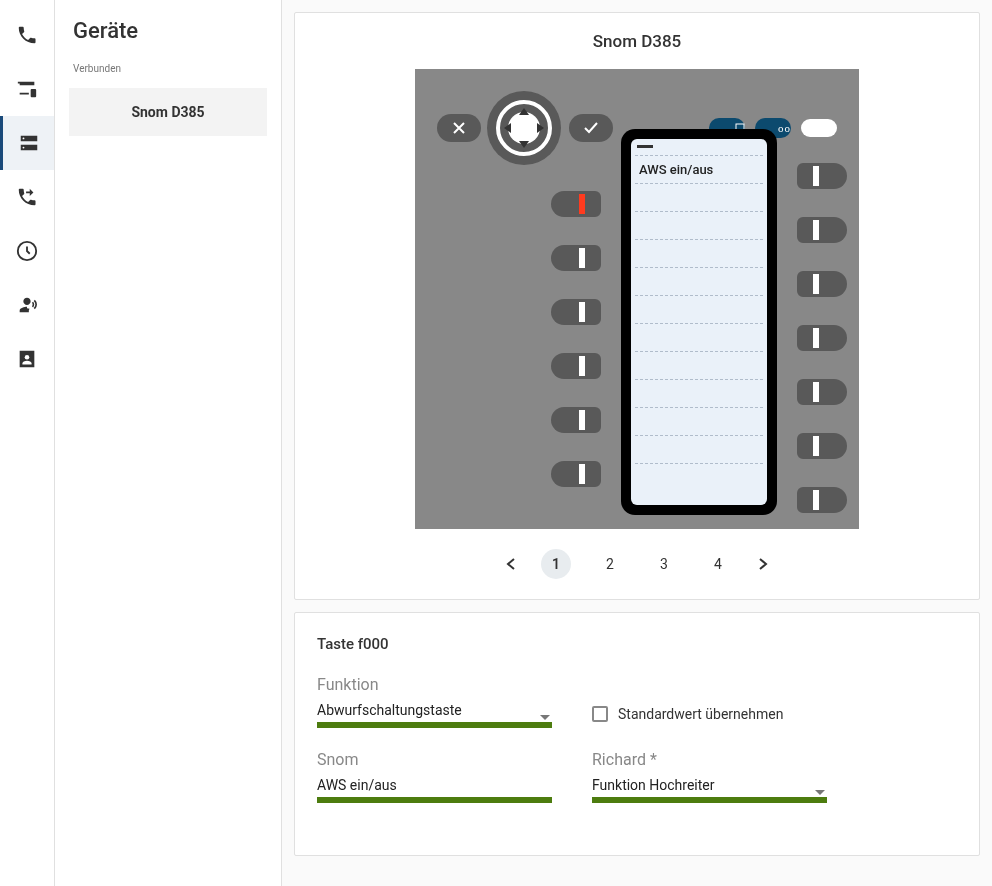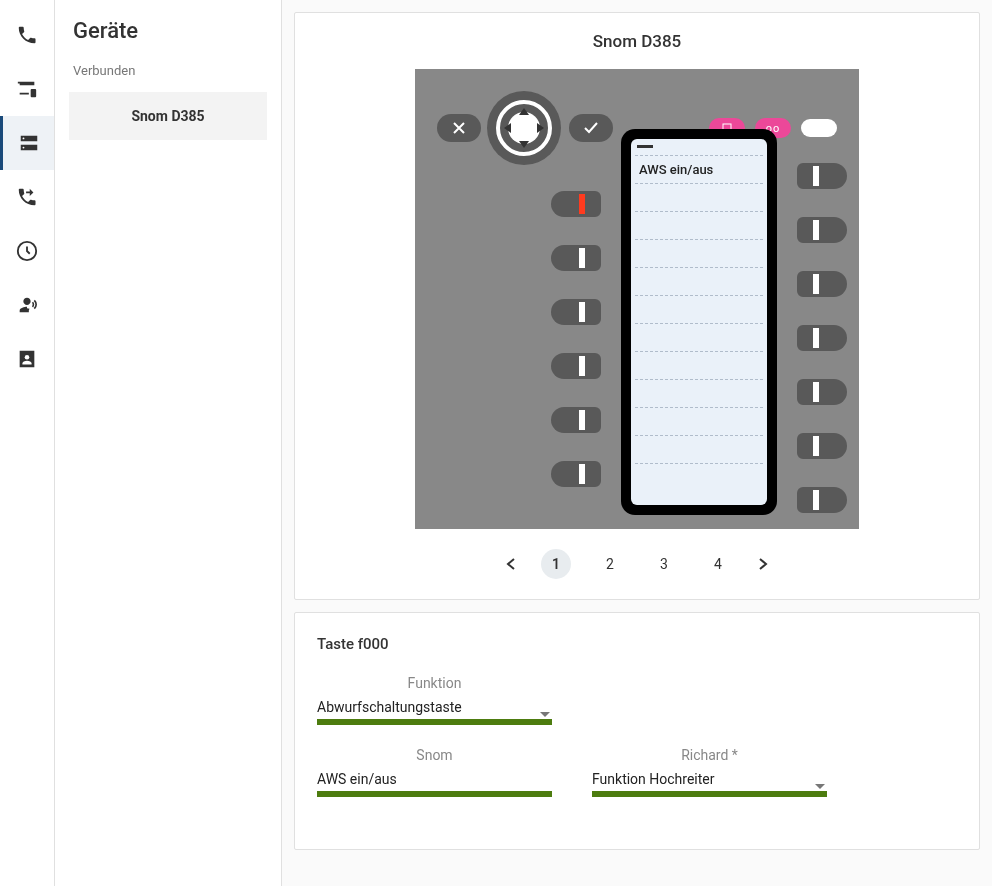--- a/index.html
+++ b/index.html
@@ -8,21 +8,21 @@
 
 
 .icon-sidebar { width: 54px; background: #fff; display: flex; flex-direction: column; align-items: center; padding-top: 8px; }
 .icon-item { width: 54px; height: 54px; display: flex; align-items: center; justify-content: center; cursor: pointer; }
 .icon-item.active { background: #eef2f6; border-left: 3px solid #1a4a7a; }
 .icon-item svg { width: 22px; height: 22px; fill: #333; }
 
 
 .devices-panel { width: 228px; border-left: 1px solid #e0e0e0; border-right: 1px solid #e0e0e0; background: #fff; display: flex; flex-direction: column; }
 .devices-header { padding: 18px 18px 12px 18px; font-size: 22px; font-weight: 500; }
-.devices-section-label { padding: 8px 18px; font-size: 13px; color: #777; }
+.devices-section-label { padding: 8px 18px; font-size: 10px; color: #777; }
 .device-entry { margin: 6px 14px; padding: 16px; text-align: center; font-size: 14px; font-weight: 700; background: #f3f3f3; cursor: pointer; }
 
 
 .main { flex: 1; background: #fafafa; display: flex; flex-direction: column; padding: 0 12px 12px 12px; overflow: auto; }
 .main-title { padding: 18px 8px 14px 8px; font-size: 18px; font-weight: 500; background: #fff; margin: 0 -12px; }
 .main-title-inner { padding-left: 20px; }
 
 .card { background: #fff; border: 1px solid #e0e0e0; border-radius: 2px; margin-top: 12px; }
 .phone-card { padding: 18px 0 20px 0; text-align: center; }
 .phone-model { font-size: 17px; font-weight: 500; margin-bottom: 18px; }
@@ -36,21 +36,21 @@
 .dpad { width: 74px; height: 74px; border-radius: 50%; background: #595959; position: relative; margin-left: 6px; display: flex; align-items: center; justify-content: center; }
 .dpad-ring { width: 56px; height: 56px; border-radius: 50%; border: 4px solid #fff; display: flex; align-items: center; justify-content: center; position: relative; }
 .dpad-center { width: 32px; height: 32px; border-radius: 50%; background: #fff; }
 .dpad .arr { position: absolute; width: 0; height: 0; }
 .dpad .arr.up { top: 4px; left: 50%; transform: translateX(-50%); border-left: 5px solid transparent; border-right: 5px solid transparent; border-bottom: 7px solid #333; }
 .dpad .arr.down { bottom: 4px; left: 50%; transform: translateX(-50%); border-left: 5px solid transparent; border-right: 5px solid transparent; border-top: 7px solid #333; }
 .dpad .arr.left { left: 4px; top: 50%; transform: translateY(-50%); border-top: 5px solid transparent; border-bottom: 5px solid transparent; border-right: 7px solid #333; }
 .dpad .arr.right { right: 4px; top: 50%; transform: translateY(-50%); border-top: 5px solid transparent; border-bottom: 5px solid transparent; border-left: 7px solid #333; }
 
 .top-right { position: absolute; right: 0; display: flex; gap: 10px; align-items: center; }
-.small-pill { width: 36px; height: 20px; border-radius: 10px; background: #ec4899; display: flex; align-items: center; justify-content: center; }
+.small-pill { width: 36px; height: 20px; border-radius: 10px; background: #0c4a6e; display: flex; align-items: center; justify-content: flex-end; font-family: Liberation Serif, serif; }
 .small-pill span { color: #fff; font-size: 11px; letter-spacing: 1px; }
 .white-pill { width: 36px; height: 18px; border-radius: 10px; background: #fff; }
 
 
 .phone-screen { position: absolute; top: 60px; left: 206px; width: 156px; height: 386px; background: #000; border-radius: 14px; padding: 10px; }
 .screen-inner { width: 100%; height: 100%; background: #eaf1f9; border-radius: 6px; position: relative; }
 .screen-header-bar { position: absolute; top: 6px; left: 6px; width: 16px; height: 3px; background: #333; }
 .screen-lines { position: absolute; top: 16px; left: 4px; right: 4px; bottom: 4px; }
 .screen-line { border-top: 1px dashed #b0bccb; height: 28px; position: relative; }
 .screen-line-label { position: absolute; top: 6px; left: 4px; font-size: 13px; text-align: left; color: #222; font-weight: 500; }
@@ -69,21 +69,21 @@
 .page-arrow { width: 20px; height: 20px; cursor: pointer; display:flex; align-items:center; justify-content:center; }
 .page-items { display: flex; gap: 24px; align-items: center; }
 .page-num { width: 30px; height: 30px; border-radius: 50%; display: flex; align-items: center; justify-content: center; font-size: 14px; cursor: pointer; }
 .page-num.active { background: #e8ecef; font-weight: 600; }
 
 
 .form-card { padding: 22px 22px 30px 22px; }
 .form-title { font-size: 15px; font-weight: 500; margin-bottom: 22px; }
 .form-row { display: flex; gap: 40px; align-items: flex-end; margin-bottom: 22px; }
 .field { flex: 0 0 235px; position: relative; }
-.field label { display: block; font-size: 14px; color: #888; margin-bottom: 4px; text-align: center; }
+.field label { display: block; font-size: 16px; color: #888; margin-bottom: 4px; }
 .field .value { font-size: 14px; padding: 4px 0; border-bottom: 6px solid #4d7c0f; color: #222; }
 .field .dropdown-arrow { position: absolute; right: 2px; bottom: 8px; width: 0; height: 0; border-left: 5px solid transparent; border-right: 5px solid transparent; border-top: 5px solid #777; }
 .checkbox-wrap { display: flex; align-items: center; gap: 10px; font-size: 14px; padding-bottom: 6px; }
 .checkbox-box { width: 16px; height: 16px; border: 2px solid #888; border-radius: 2px; }
 </style>
 </head>
 <body>
 
 <div class="app">
 
@@ -266,20 +266,24 @@
 
     <div class="card form-card">
       <div class="form-title">Taste f000</div>
 
       <div class="form-row">
         <div class="field">
           <label>Funktion</label>
           <div class="value">Abwurfschaltungstaste</div>
           <div class="dropdown-arrow"></div>
         </div>
+        <div class="checkbox-wrap">
+          <div class="checkbox-box"></div>
+          <span>Standardwert übernehmen</span>
+        </div>
       </div>
 
       <div class="form-row">
         <div class="field">
           <label>Snom</label>
           <div class="value">AWS ein/aus</div>
         </div>
         <div class="field">
           <label>Richard *</label>
           <div class="value">Funktion Hochreiter</div>

